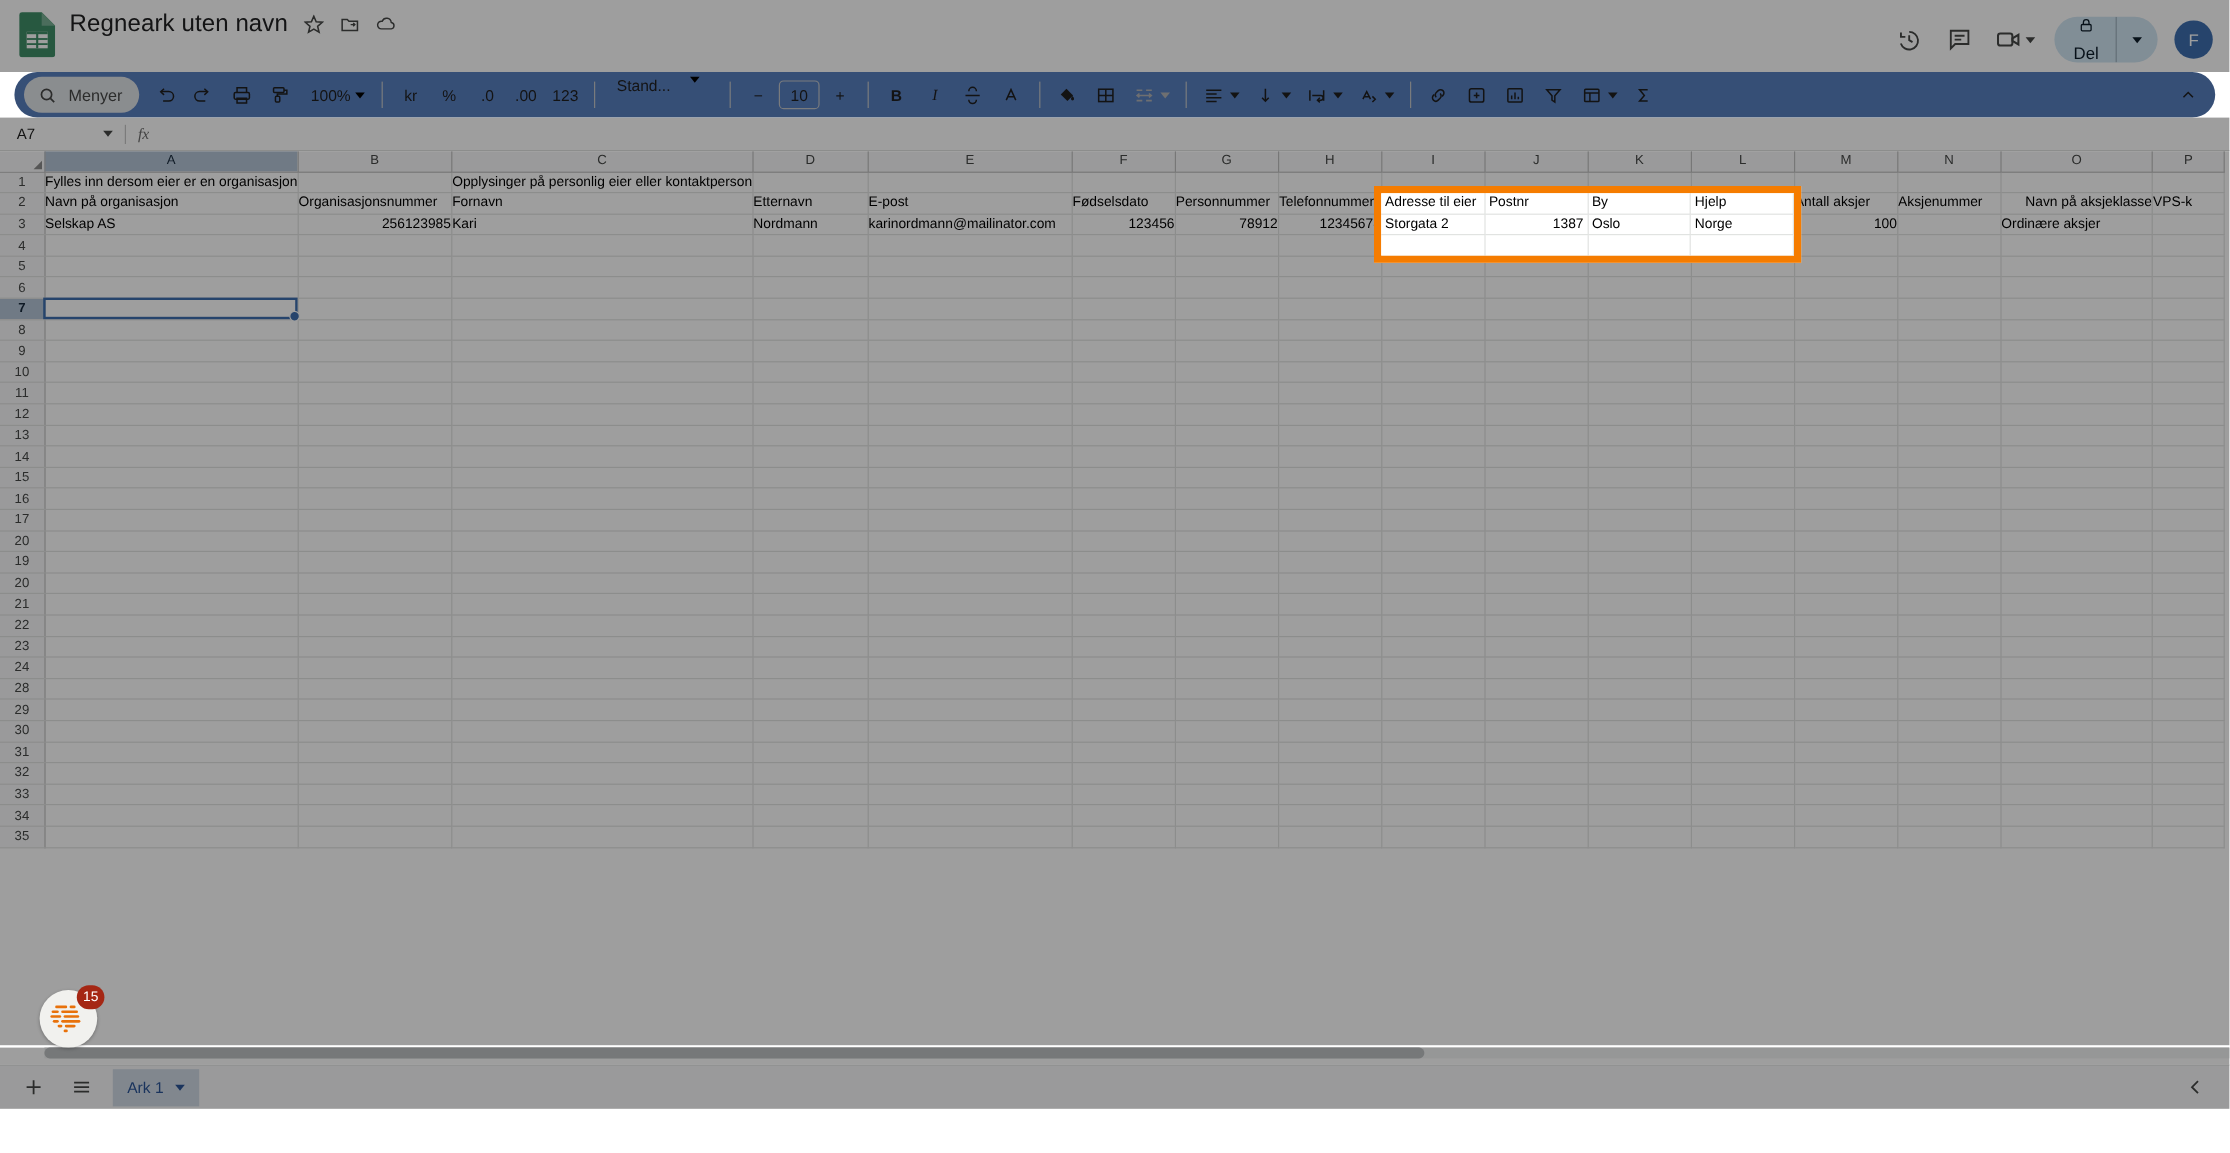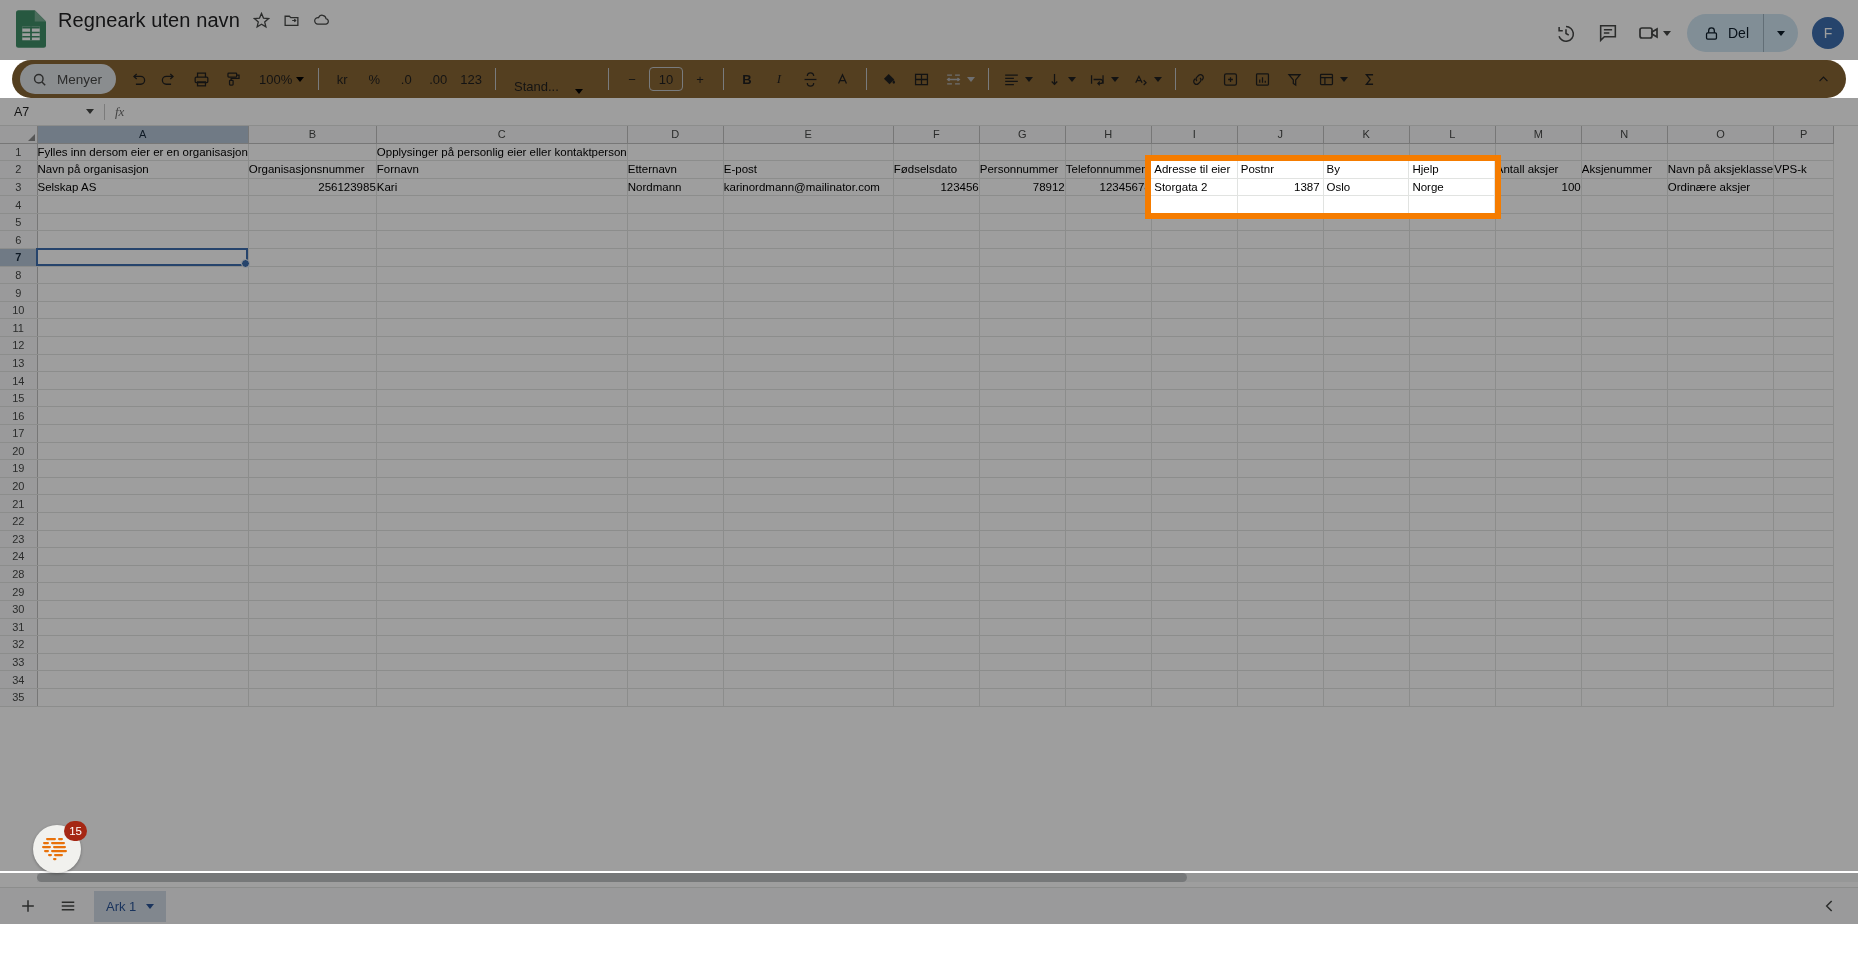--- a/index.html
+++ b/index.html
@@ -56,56 +56,56 @@
     display:flex; align-items:center; gap:2px; height:38px;
     padding: 0 6px; border-radius: 19px; cursor: pointer; color:#444746;
   }
   .meet-btn svg.cam { width: 24px; height: 24px; fill: none; stroke: currentColor; stroke-width: 1.7;}
   .caret { width: 0; height: 0; border-left: 4.5px solid transparent; border-right: 4.5px solid transparent; border-top: 5px solid currentColor; }
   .share-btn {
     display: flex; align-items: center; height: 38px;
     background: #c2e7ff; border-radius: 19px; margin-left: 6px;
     color: #001d35; cursor: pointer; overflow: hidden;
   }
-  .share-main { display:flex; align-items:center; gap: 8px; padding: 0 14px 0 16px; height:100%;}
+  .share-main { display:flex; align-items:center; gap: 8px; padding: 0 14px 0 16px; height:100%;flex-direction:column;}
   .share-main svg { width: 17px; height: 17px; fill: none; stroke: currentColor; stroke-width: 1.8; }
   .share-label { font-size: 14px; font-weight: 500; }
   .share-sep { width: 1px; height: 38px; background: rgba(0,29,53,0.25); }
   .share-caret { padding: 0 13px; display:flex; align-items:center; }
   .avatar {
     width: 32px; height: 32px; border-radius: 50%;
     background: #1a73e8; color: #fff; font-size: 14px; font-weight: 500;
     display: flex; align-items: center; justify-content: center;
     margin-left: 10px; cursor: pointer;
   }
 
   
   .toolbar {
     display: flex; align-items: center; gap: 2px;
     height: 38px; margin: 0 12px; padding: 0 8px;
-    background: #a16207; border-radius: 19px;
+    background: #3b82f6; border-radius: 19px;
   }
   .tb-btn {
     height: 30px; min-width: 30px; padding: 0 5px;
     border-radius: 4px; display: flex; align-items: center; justify-content: center;
     color: #1f1f1f; cursor: pointer; font-size: 13px;
   }
   .tb-btn svg { width: 19px; height: 19px; fill: none; stroke: currentColor; stroke-width: 1.6; }
   .tb-btn.disabled { color: #b0b4b9; }
   .tb-sep { width: 1px; height: 22px; background: #c0c7ce; margin: 0 6px; }
   .search-pill {
     display: flex; align-items: center; gap: 9px;
     height: 30px; padding: 0 14px 0 11px; border-radius: 15px;
     background: #dde3ea; cursor: pointer; margin-right: 4px;
   }
   .search-pill svg { width: 17px; height: 17px; fill:none; stroke:#444746; stroke-width:2;}
   .search-pill span { font-size: 13.5px; color: #444746; }
   .zoom-ctl { display:flex; align-items:center; gap:4px; padding: 0 6px 0 9px; height:30px; border-radius:4px; cursor:pointer;}
   .zoom-ctl span { font-size: 13px; color:#1f1f1f;}
-  .font-ctl { display:flex; align-items:flex-end; gap:16px; padding: 0 8px 0 10px; height:30px; border-radius:4px; cursor:pointer; min-width: 96px;}
+  .font-ctl { display:flex; align-items:flex-start; gap:16px; padding: 0 8px 0 10px; height:30px; border-radius:4px; cursor:pointer; min-width: 96px;}
   .font-ctl span { font-size: 13px; color:#1f1f1f;}
   .size-box {
     width: 34px; height: 24px; border: 1px solid #c0c7ce; border-radius: 4px;
     display:flex; align-items:center; justify-content:center;
     font-size: 13px; color:#1f1f1f; background: transparent; cursor: text;
   }
   .collapse-btn { margin-left: auto; }
 
   
   .formula-bar {
@@ -528,21 +528,21 @@
               <td class="cell" style="width: 170px;">E-post</td>
               <td class="cell" style="width: 86px;">Fødselsdato</td>
               <td class="cell" style="width: 86px;">Personnummer</td>
               <td class="cell" style="width: 86px;">Telefonnummer</td>
               <td class="cell" style="width: 86px;"></td>
               <td class="cell" style="width: 86px;"></td>
               <td class="cell" style="width: 86px;"></td>
               <td class="cell" style="width: 86px;"></td>
               <td class="cell" style="width: 86px;">Antall aksjer</td>
               <td class="cell" style="width: 86px;">Aksjenummer</td>
-              <td class="cell" style="width: 96px;">Navn på aksjeklasse</td>
+              <td class="cell" style="width: 96px; padding-left: 20px;">Navn på aksjeklasse</td>
               <td class="cell" style="width: 60px;">VPS-k</td>
             </tr>
             <tr>
               <td class="rowhead">3</td>
               <td class="cell" style="width: 126px;">Selskap AS</td>
               <td class="cell num" style="width: 128px;">256123985</td>
               <td class="cell" style="width: 96px;">Kari</td>
               <td class="cell" style="width: 96px;">Nordmann</td>
               <td class="cell" style="width: 170px;">karinordmann@mailinator.com</td>
               <td class="cell num" style="width: 86px;">123456</td>

